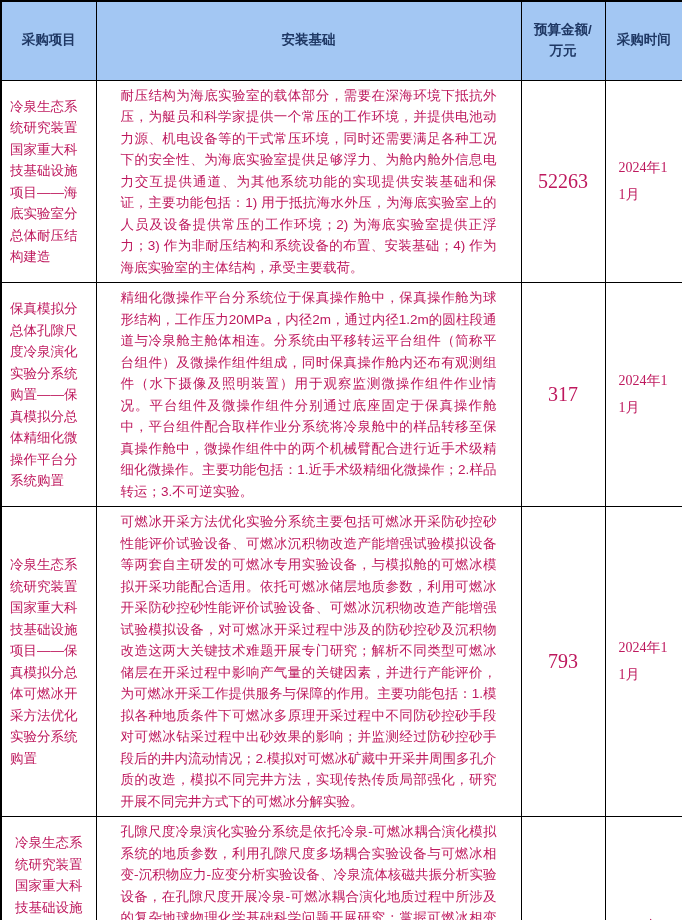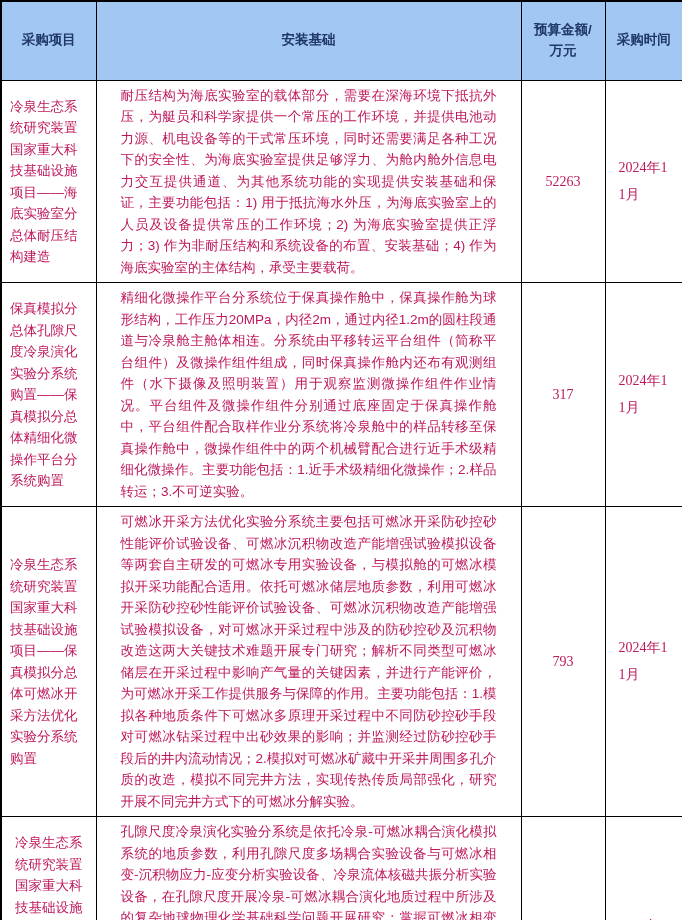--- a/index.html
+++ b/index.html
@@ -48,21 +48,21 @@
     word-break: break-all;
   }
   td.req {
     padding: 4px 24px;
     text-align: justify;
     word-break: break-all;
   }
   td.budget {
     text-align: center;
     font-family: "Liberation Serif", serif;
-    font-size: 14px;
+    font-size: 20px;
   }
   td.time {
     text-align: left;
     font-family: "Liberation Serif", serif;
     font-size: 14px;
     line-height: 1.9;
     padding: 0 13px;
     word-break: break-all;
   }
 

